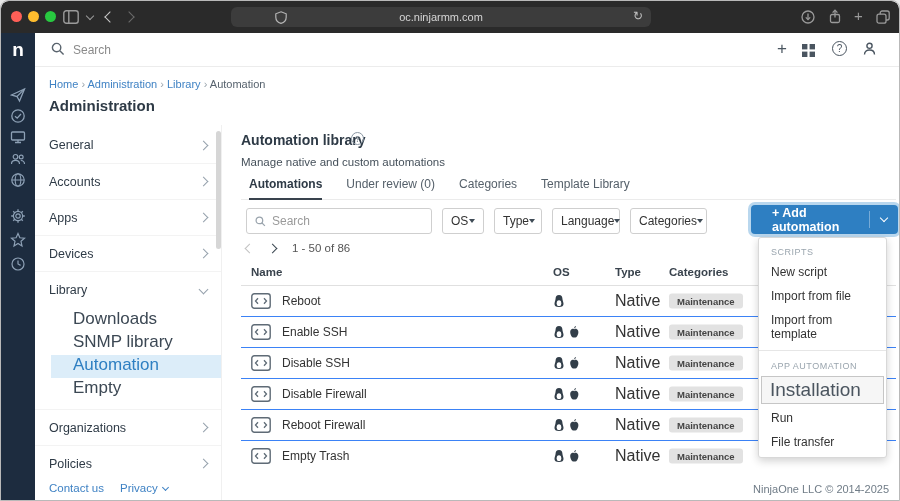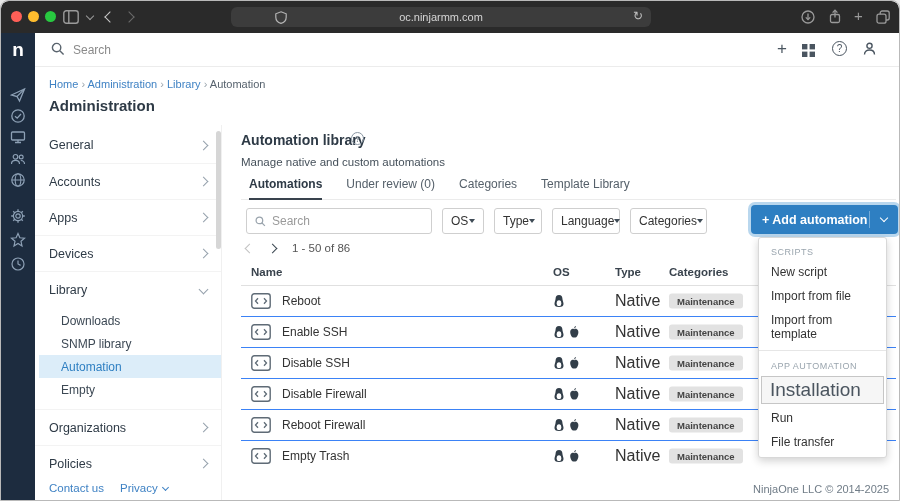--- a/index.html
+++ b/index.html
@@ -26,42 +26,42 @@
   
   .ahdr{position:absolute;left:34px;top:32px;right:0;height:33px;background:#fff;border-bottom:1px solid #ececec;}
   
   .crumb{position:absolute;left:48px;top:77px;font-size:11px;color:#9aa4ad;}
   .crumb a{color:#3f82c4;text-decoration:none;cursor:pointer;}
   .ptitle{position:absolute;left:48px;top:96px;font-size:15px;font-weight:bold;color:#2e3a46;}
   
   .npanel{position:absolute;left:34px;top:124px;width:186px;height:377px;background:#fff;border-right:1px solid #f0f0f0;}
   .nitem{position:absolute;left:0;right:0;height:36px;display:flex;align-items:center;justify-content:space-between;
          padding:0 14px;box-sizing:border-box;font-size:12.5px;color:#2f3b47;border-top:1px solid #f3f3f3;cursor:pointer;}
-  .nsub{position:absolute;left:4px;right:0;height:23px;display:flex;align-items:center;padding-left:22px;
-        box-sizing:border-box;font-size:12px;color:#3c4854;cursor:pointer;}
+  .nsub{position:absolute;left:16px;right:0;height:23px;display:flex;align-items:flex-start;padding-left:22px;
+        box-sizing:border-box;font-size:17px;color:#3c4854;cursor:pointer;}
   .nsub.sel{background:#dcedf9;color:#2e7fc2;}
   .nscroll{position:absolute;left:181px;top:6px;width:5px;height:118px;background:#d6d6d6;border-radius:3px;}
   .nfoot{position:absolute;left:48px;top:481px;font-size:11.5px;color:#3f82c4;display:flex;gap:16px;align-items:center;}
   
   .mtitle{position:absolute;left:240px;top:131px;font-size:14px;font-weight:bold;color:#2e3a46;}
   .helpc{position:absolute;left:350px;top:131px;width:13px;height:13px;border:1.2px solid #8a97a3;border-radius:50%;
          font-size:9px;color:#6a7680;display:flex;align-items:center;justify-content:center;box-sizing:border-box;}
   .msub{position:absolute;left:240px;top:155px;font-size:11.5px;color:#45505a;}
   .tabs{position:absolute;left:240px;right:3px;top:176px;height:22px;border-bottom:1px solid #ebebeb;
         display:flex;gap:24px;padding-left:8px;font-size:12px;color:#55606a;}
   .tab{cursor:pointer;padding-bottom:4px;}
   .tab.act{color:#2e3a46;font-weight:bold;border-bottom:2px solid #39434d;margin-bottom:-1px;}
   .sfield{position:absolute;left:245px;top:207px;width:186px;height:26px;border:1px solid #cfcfcf;border-radius:3px;
           box-sizing:border-box;display:flex;align-items:center;gap:6px;padding:0 8px;font-size:12px;color:#9a9a9a;}
   .fdd{position:absolute;top:207px;height:26px;border:1px solid #cfcfcf;border-radius:3px;box-sizing:border-box;
        display:flex;align-items:center;justify-content:space-between;padding:0 8px;font-size:12px;color:#333;cursor:pointer;background:#fff;}
   .addbtn{position:absolute;left:750px;top:204px;width:147px;height:29px;background:#2e7fc2;border-radius:4px;
           box-shadow:0 0 0 3px #b9d7ee;display:flex;align-items:center;color:#fff;font-size:12.5px;font-weight:bold;
           cursor:pointer;z-index:5;}
-  .addbtn .lbl{flex:1;padding-left:11px;}
+  .addbtn .lbl{flex:1;padding-left:21px;}
   .addbtn .sep{width:1px;height:17px;background:rgba(255,255,255,.35);}
   .addbtn .car{width:28px;display:flex;align-items:center;justify-content:center;}
   .pagin{position:absolute;left:245px;top:239px;height:16px;display:flex;align-items:center;gap:16px;font-size:11.5px;color:#555;}
   
   .thead{position:absolute;left:240px;right:3px;top:262px;height:22px;border-bottom:1px solid #e0e0e0;
          font-size:11.5px;font-weight:bold;color:#39434d;}
   .thead span{position:absolute;top:3px;}
   .row{position:absolute;left:240px;right:3px;height:31px;border-bottom:1px solid #3b82f6;cursor:pointer;}
   .row>*{position:absolute;top:50%;transform:translateY(-50%);}
   .rname{left:41px;font-size:12px;color:#333;}

